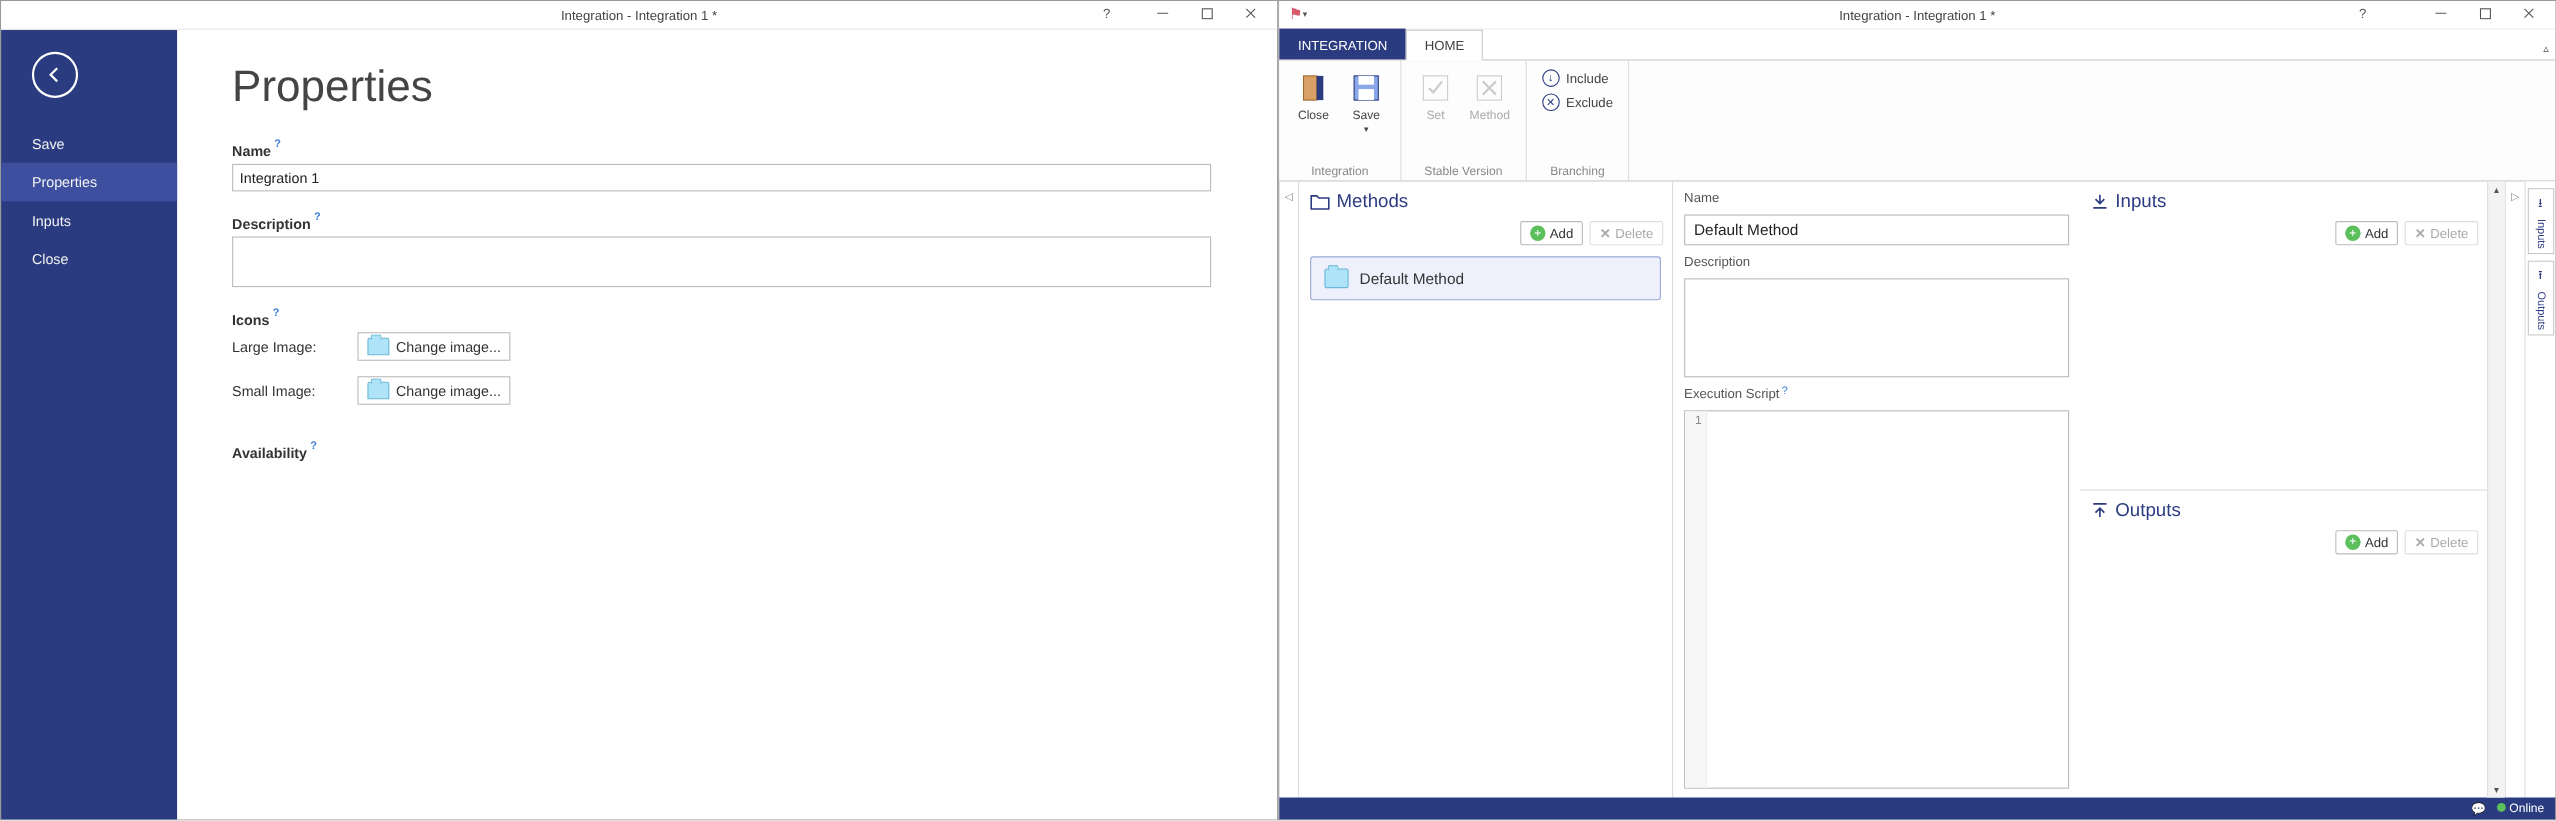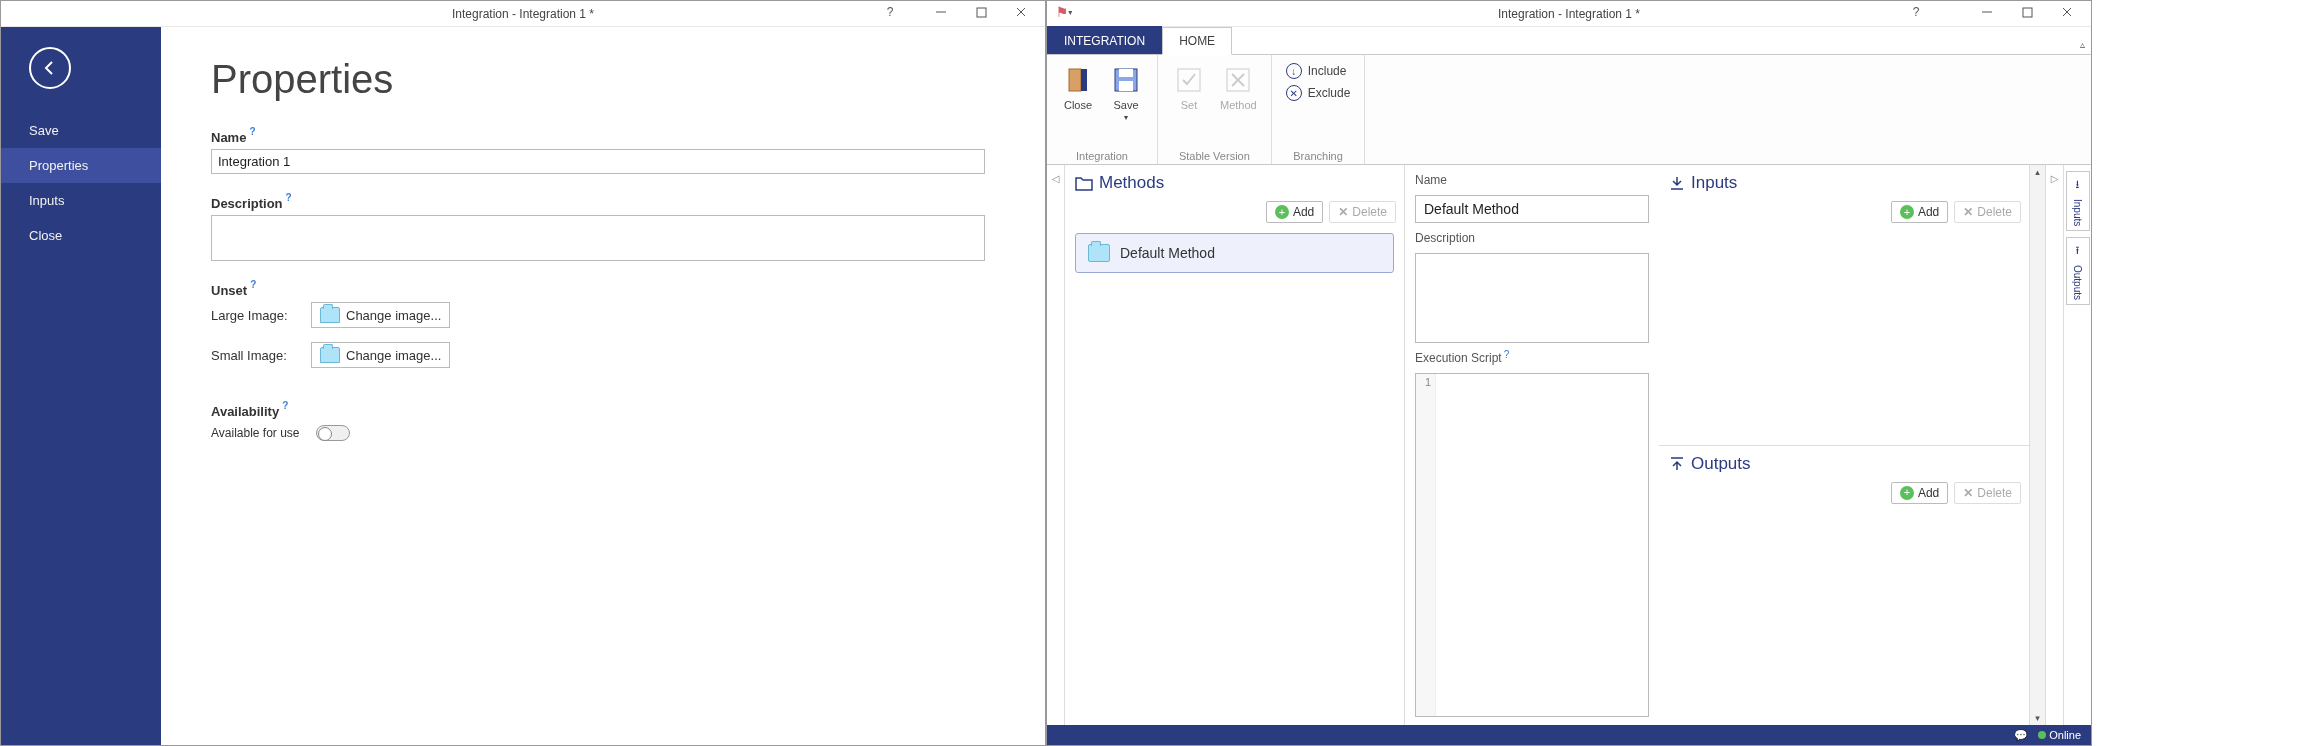--- a/index.html
+++ b/index.html
@@ -1,17 +1,17 @@
 <!DOCTYPE html>
 <html><head>
 <meta charset="utf-8">
 <style>
 * { box-sizing: border-box; margin: 0; padding: 0; }
 body { font-family: "Segoe UI", Arial, sans-serif; font-size: 12px; color: #333; background: #fff; }
-.container { display: flex; width: 2092px; height: 746px; }
+.container { display: flex; width: 2324px; height: 746px; }
 .window { position: relative; border: 1px solid #999; background: #fff; display: flex; flex-direction: column; }
 .w1 { width: 1162px; height: 746px; }
 .w2 { width: 1162px; height: 746px; }
 
 
 .w1 .titlebar { height: 26px; display: flex; align-items: center; justify-content: center; position: relative; background: #fff; border-bottom: 1px solid #e8e8e8; }
 .w1 .titlebar .title { font-size: 12px; color: #444; }
 .w1 .titlebar .controls { position: absolute; right: 4px; top: 0; display: flex; gap: 0; }
 .w1 .titlebar .ctrl { width: 40px; height: 22px; display: flex; align-items: center; justify-content: center; font-size: 13px; color: #555; }
 .w1 .titlebar .help { position: absolute; right: 140px; top: 0; width: 30px; height: 22px; display:flex; align-items:center; justify-content:center; color:#555; }
@@ -20,21 +20,21 @@
 .w1 .back-circle { width: 42px; height: 42px; border: 2px solid #fff; border-radius: 50%; margin: 12px 0 24px 28px; display: flex; align-items: center; justify-content: center; color: #fff; font-size: 18px; }
 .w1 .menu-item { padding: 10px 28px; font-size: 13px; color: #f2f2f2; cursor: pointer; }
 .w1 .menu-item.active { background: #3d4f9e; }
 .w1 .content { flex: 1; padding: 30px 60px 10px 50px; position: relative; display:flex; flex-direction:column; }
 .w1 h1 { font-size: 40px; font-weight: 300; color: #444; margin-bottom: 28px; }
 .w1 .field-label { font-size: 13px; font-weight: 600; color: #333; margin-bottom: 4px; display:flex; align-items:flex-start; }
 .w1 .field-label .qmark { color: #3b7dd8; font-size: 10px; margin-left: 3px; position: relative; top: -4px; }
 .w1 .txt { width: 100%; max-width: 920px; border: 1px solid #bbb; padding: 4px 6px; font-size: 13px; background:#fff; color:#222; }
 .w1 .desc-area { width: 100%; max-width: 920px; height: 46px; border: 1px solid #bbb; background:#fff; }
 .w1 .field-block { margin-bottom: 22px; }
-.w1 .icons-row { display: flex; align-items: center; gap: 10px; margin-bottom: 14px; }
+.w1 .icons-row { display: flex; align-items: center; gap: 24px; margin-bottom: 14px; }
 .w1 .icons-row .lbl { width: 90px; font-size: 13px; color:#333; }
 .w1 .change-btn { border: 1px solid #bbb; padding: 4px 8px; display:flex; align-items:center; gap:6px; background:#fff; font-size:13px; color:#333; }
 .w1 .img-ico { width: 20px; height: 16px; background: #aee3f8; border: 1px solid #6bb8d6; border-radius: 2px 2px 0 0; position:relative; }
 .w1 .img-ico::before { content:''; position:absolute; top:-4px; left:2px; width:8px; height:4px; background:#aee3f8; border:1px solid #6bb8d6; border-bottom:none; border-radius:2px 2px 0 0; }
 .w1 .avail-row { display:flex; align-items:center; gap:16px; margin-top:6px; }
 .w1 .toggle { width: 34px; height: 16px; border: 1px solid #999; border-radius: 9px; background:#f0f0f0; position:relative; }
 .w1 .toggle::after { content:''; position:absolute; width:12px; height:12px; border-radius:50%; background:#fff; border:1px solid #888; left:1px; top:1px; }
 .w1 .footer-id { margin-top:auto; font-size:12px; color:#666; }
 .w1 .footer-id .idval { color:#888; }
 
@@ -151,21 +151,21 @@
       <div class="field-block">
         <div class="field-label">
               <span>Description</span>
               <span class="qmark">?</span>
             </div>
         <div class="desc-area"></div>
       </div>
 
       <div class="field-block">
         <div class="field-label">
-              <span>Unset</span>
+              <span>Icons</span>
               <span class="qmark">?</span>
             </div>
         <div class="icons-row">
           <span class="lbl">Large Image:</span>
           <button class="change-btn">
             <span class="img-ico"></span>
             <span>Change image...</span>
           </button>
         </div>
         <div class="icons-row">
@@ -175,24 +175,20 @@
             <span>Change image...</span>
           </button>
         </div>
       </div>
 
       <div class="field-block">
         <div class="field-label">
               <span>Availability</span>
               <span class="qmark">?</span>
             </div>
-        <div class="avail-row">
-          <span>Available for use</span>
-          <div class="toggle"></div>
-        </div>
       </div>
 
     </div>
   </div>
 </div>
 
 <div class="window w2">
   <div class="titlebar">
     <div class="logo">⚑<span style="font-size:8px;color:#555;">▾</span></div>
     <span class="title">Integration - Integration 1 *</span>

